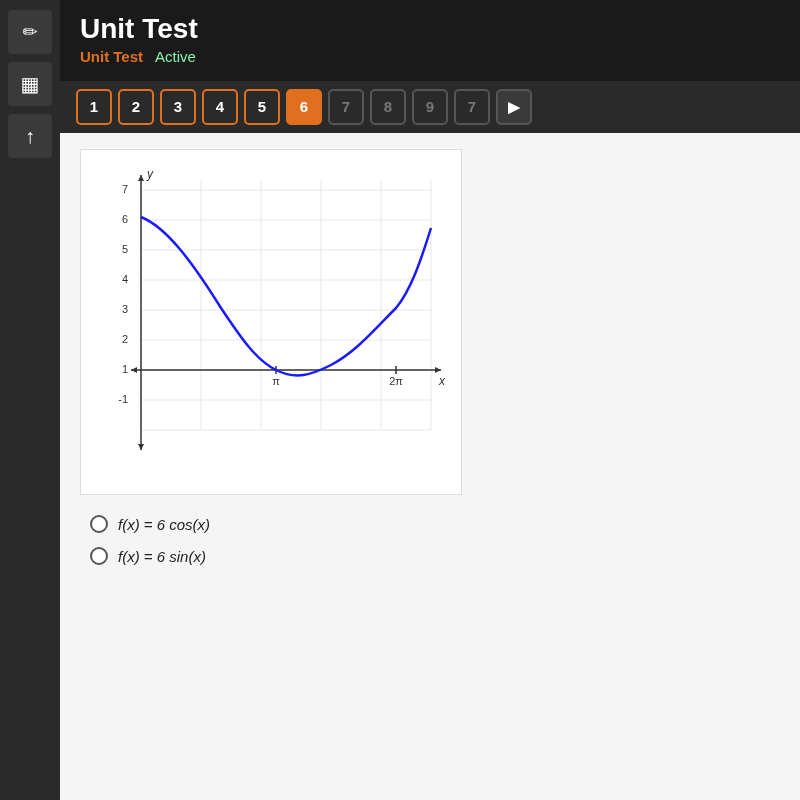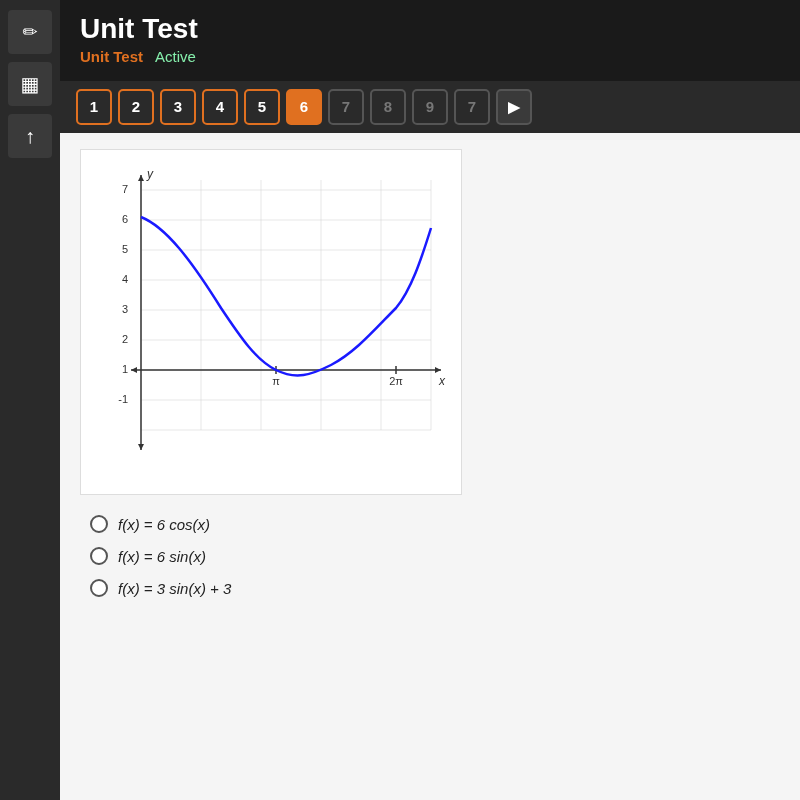--- a/index.html
+++ b/index.html
@@ -265,19 +265,15 @@
     
     <div class="answer-choices">
       <div class="answer-item">
         <div class="radio-circle"></div>
         <span class="answer-text"><em>f</em>(x) = 6 cos(x)</span>
       </div>
       <div class="answer-item">
         <div class="radio-circle"></div>
         <span class="answer-text"><em>f</em>(x) = 6 sin(x)</span>
       </div>
-      <div class="answer-item">
-        <div class="radio-circle"></div>
-        <span class="answer-text"><em>f</em>(x) = 3 sin(x) + 3</span>
-      </div>
     </div>
   </div>
 </div>
 
 </body></html>

